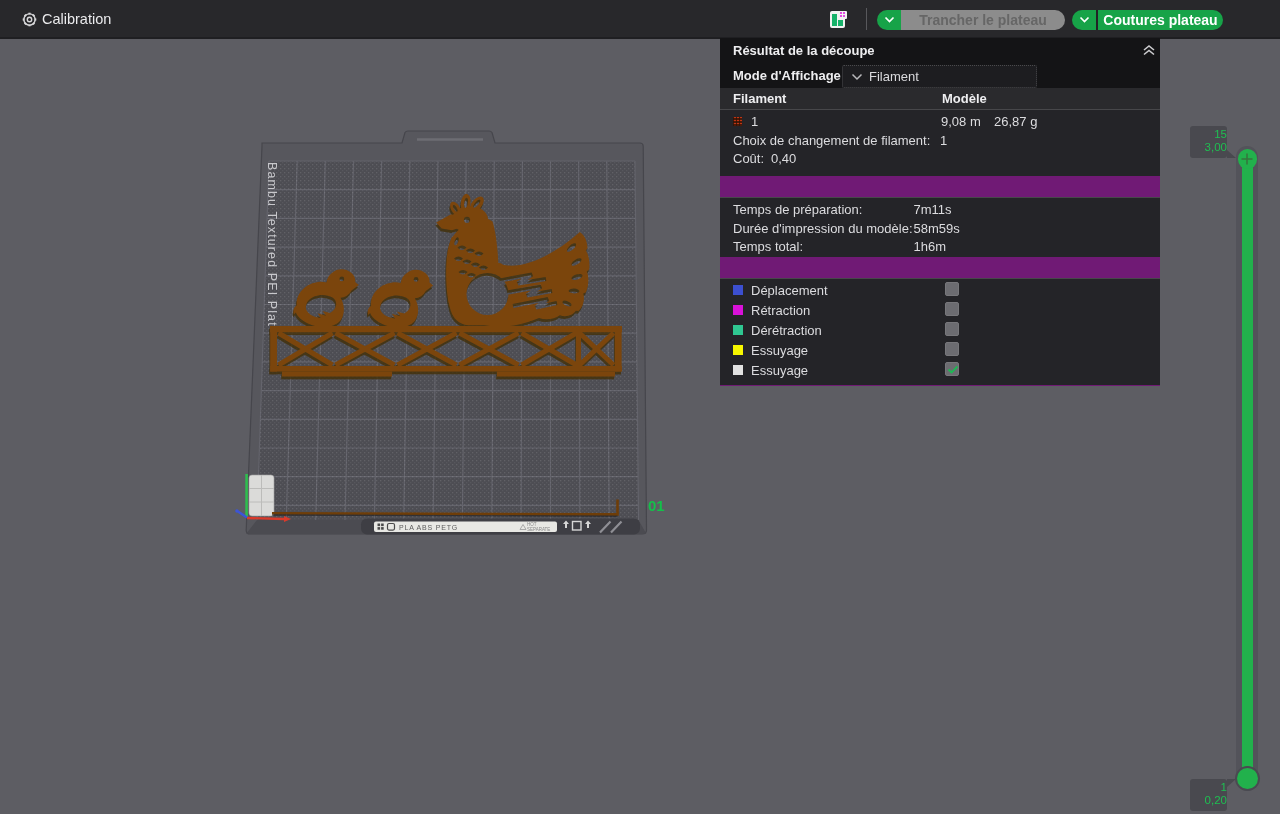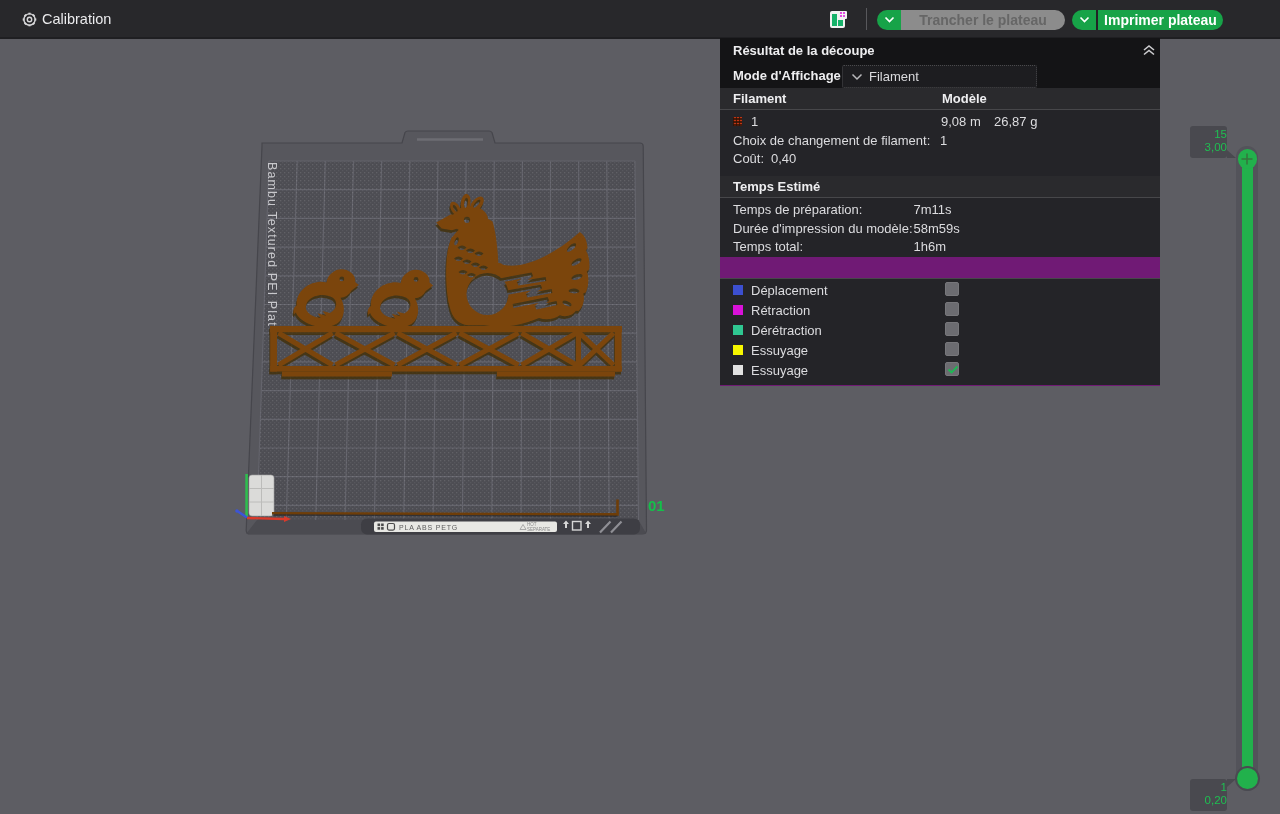--- a/index.html
+++ b/index.html
@@ -221,21 +221,21 @@
         </svg>
       </div>
     <div class="bmain" style="background:#8c8c8c;color:#666;">Trancher le plateau</div>
   </div>
   <div class="btngrp" style="left:1072px;width:151px">
     <div class="chev" style="border-right:2px solid #232326">
         <svg width="11" height="8" viewBox="0 0 11 8">
           <path d="M1.5,1.5 L5.5,5.5 L9.5,1.5" fill="none" stroke="#fff" stroke-width="1.7"></path>
         </svg>
       </div>
-    <div class="bmain" style="background:#17a348;color:#fff;">Imprimer plateau</div>
+    <div class="bmain" style="background:#17a348;color:#fff;">Coutures plateau</div>
   </div>
 </div>
 
 <div id="panel">
   <div class="sec" style="top:0;height:24px;background:#141416">
     <b class="t" style="left:13px;top:5px">Résultat de la découpe</b>
     <svg width="14" height="12" style="position:absolute;left:422px;top:6px" viewBox="0 0 14 12">
       <path d="M2,6 L7,2 L12,6 M2,10.5 L7,6.5 L12,10.5" fill="none" stroke="#cdcdd0" stroke-width="1.6"></path>
     </svg>
   </div>
@@ -254,23 +254,20 @@
   </div>
   <div class="sec" style="top:71px;height:67px;background:#242428;border-top:1px solid rgba(255,255,255,0.16)">
     <div class="sw"></div>
     <span class="t" style="left:31px;top:4px">1</span>
     <span class="t" style="left:221px;top:4px">9,08 m</span>
     <span class="t" style="left:274px;top:4px">26,87 g</span>
     <span class="t" style="left:13px;top:23px">Choix de changement de filament:</span>
     <span class="t" style="left:220px;top:23px">1</span>
     <span class="t" style="left:13px;top:41px">Coût:</span>
     <span class="t" style="left:51px;top:41px">0,40</span>
-  </div>
-  <div class="sec" style="top:138px;height:21px;background:#2a2a2d">
-    <b class="t" style="left:13px;top:3px">Temps Estimé</b>
   </div>
   <div class="sec" style="top:159px;height:60px;background:#242428;border-top:1px solid rgba(255,255,255,0.16)">
     <span class="t" style="left:13px;top:4px">Temps de préparation:</span>
     <span class="t" style="left:193.5px;top:4px">7m11s</span>
     <span class="t" style="left:13px;top:23px">Durée d'impression du modèle:</span>
     <span class="t" style="left:193.5px;top:23px">58m59s</span>
     <span class="t" style="left:13px;top:41px">Temps total:</span>
     <span class="t" style="left:193.5px;top:41px">1h6m</span>
   </div>
   <div class="sec" style="top:240px;height:107px;background:#242428;border-top:1px solid rgba(255,255,255,0.16)">

